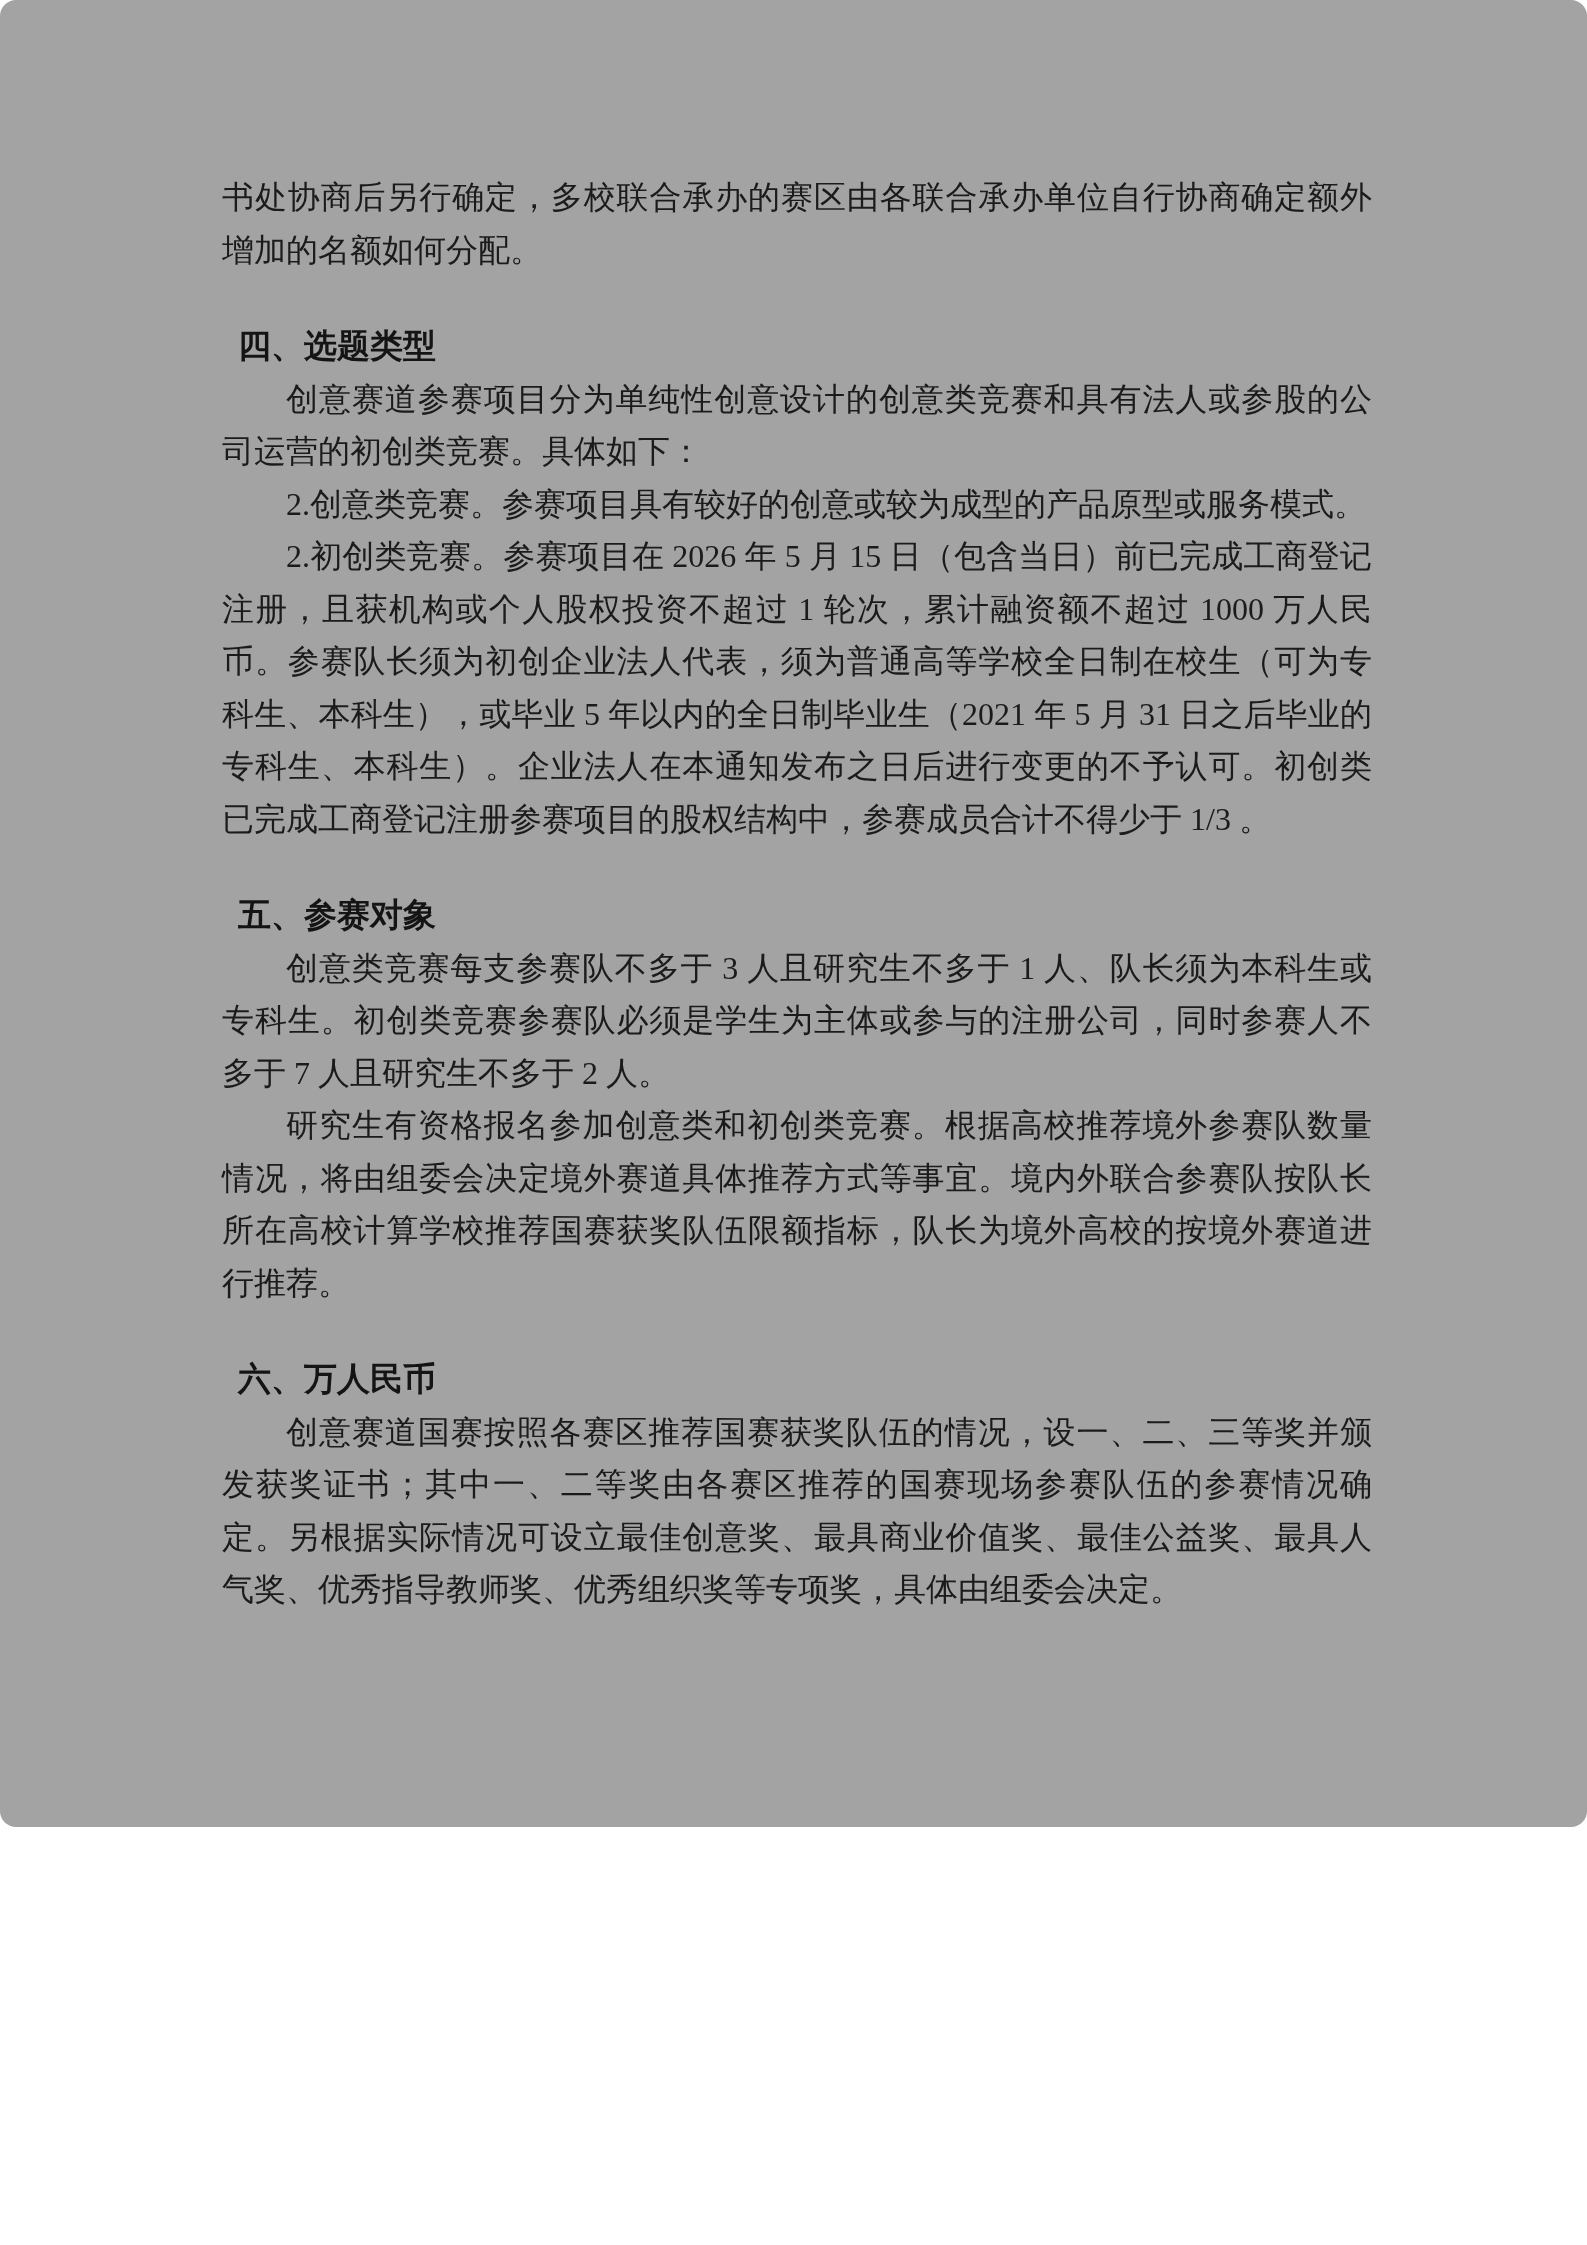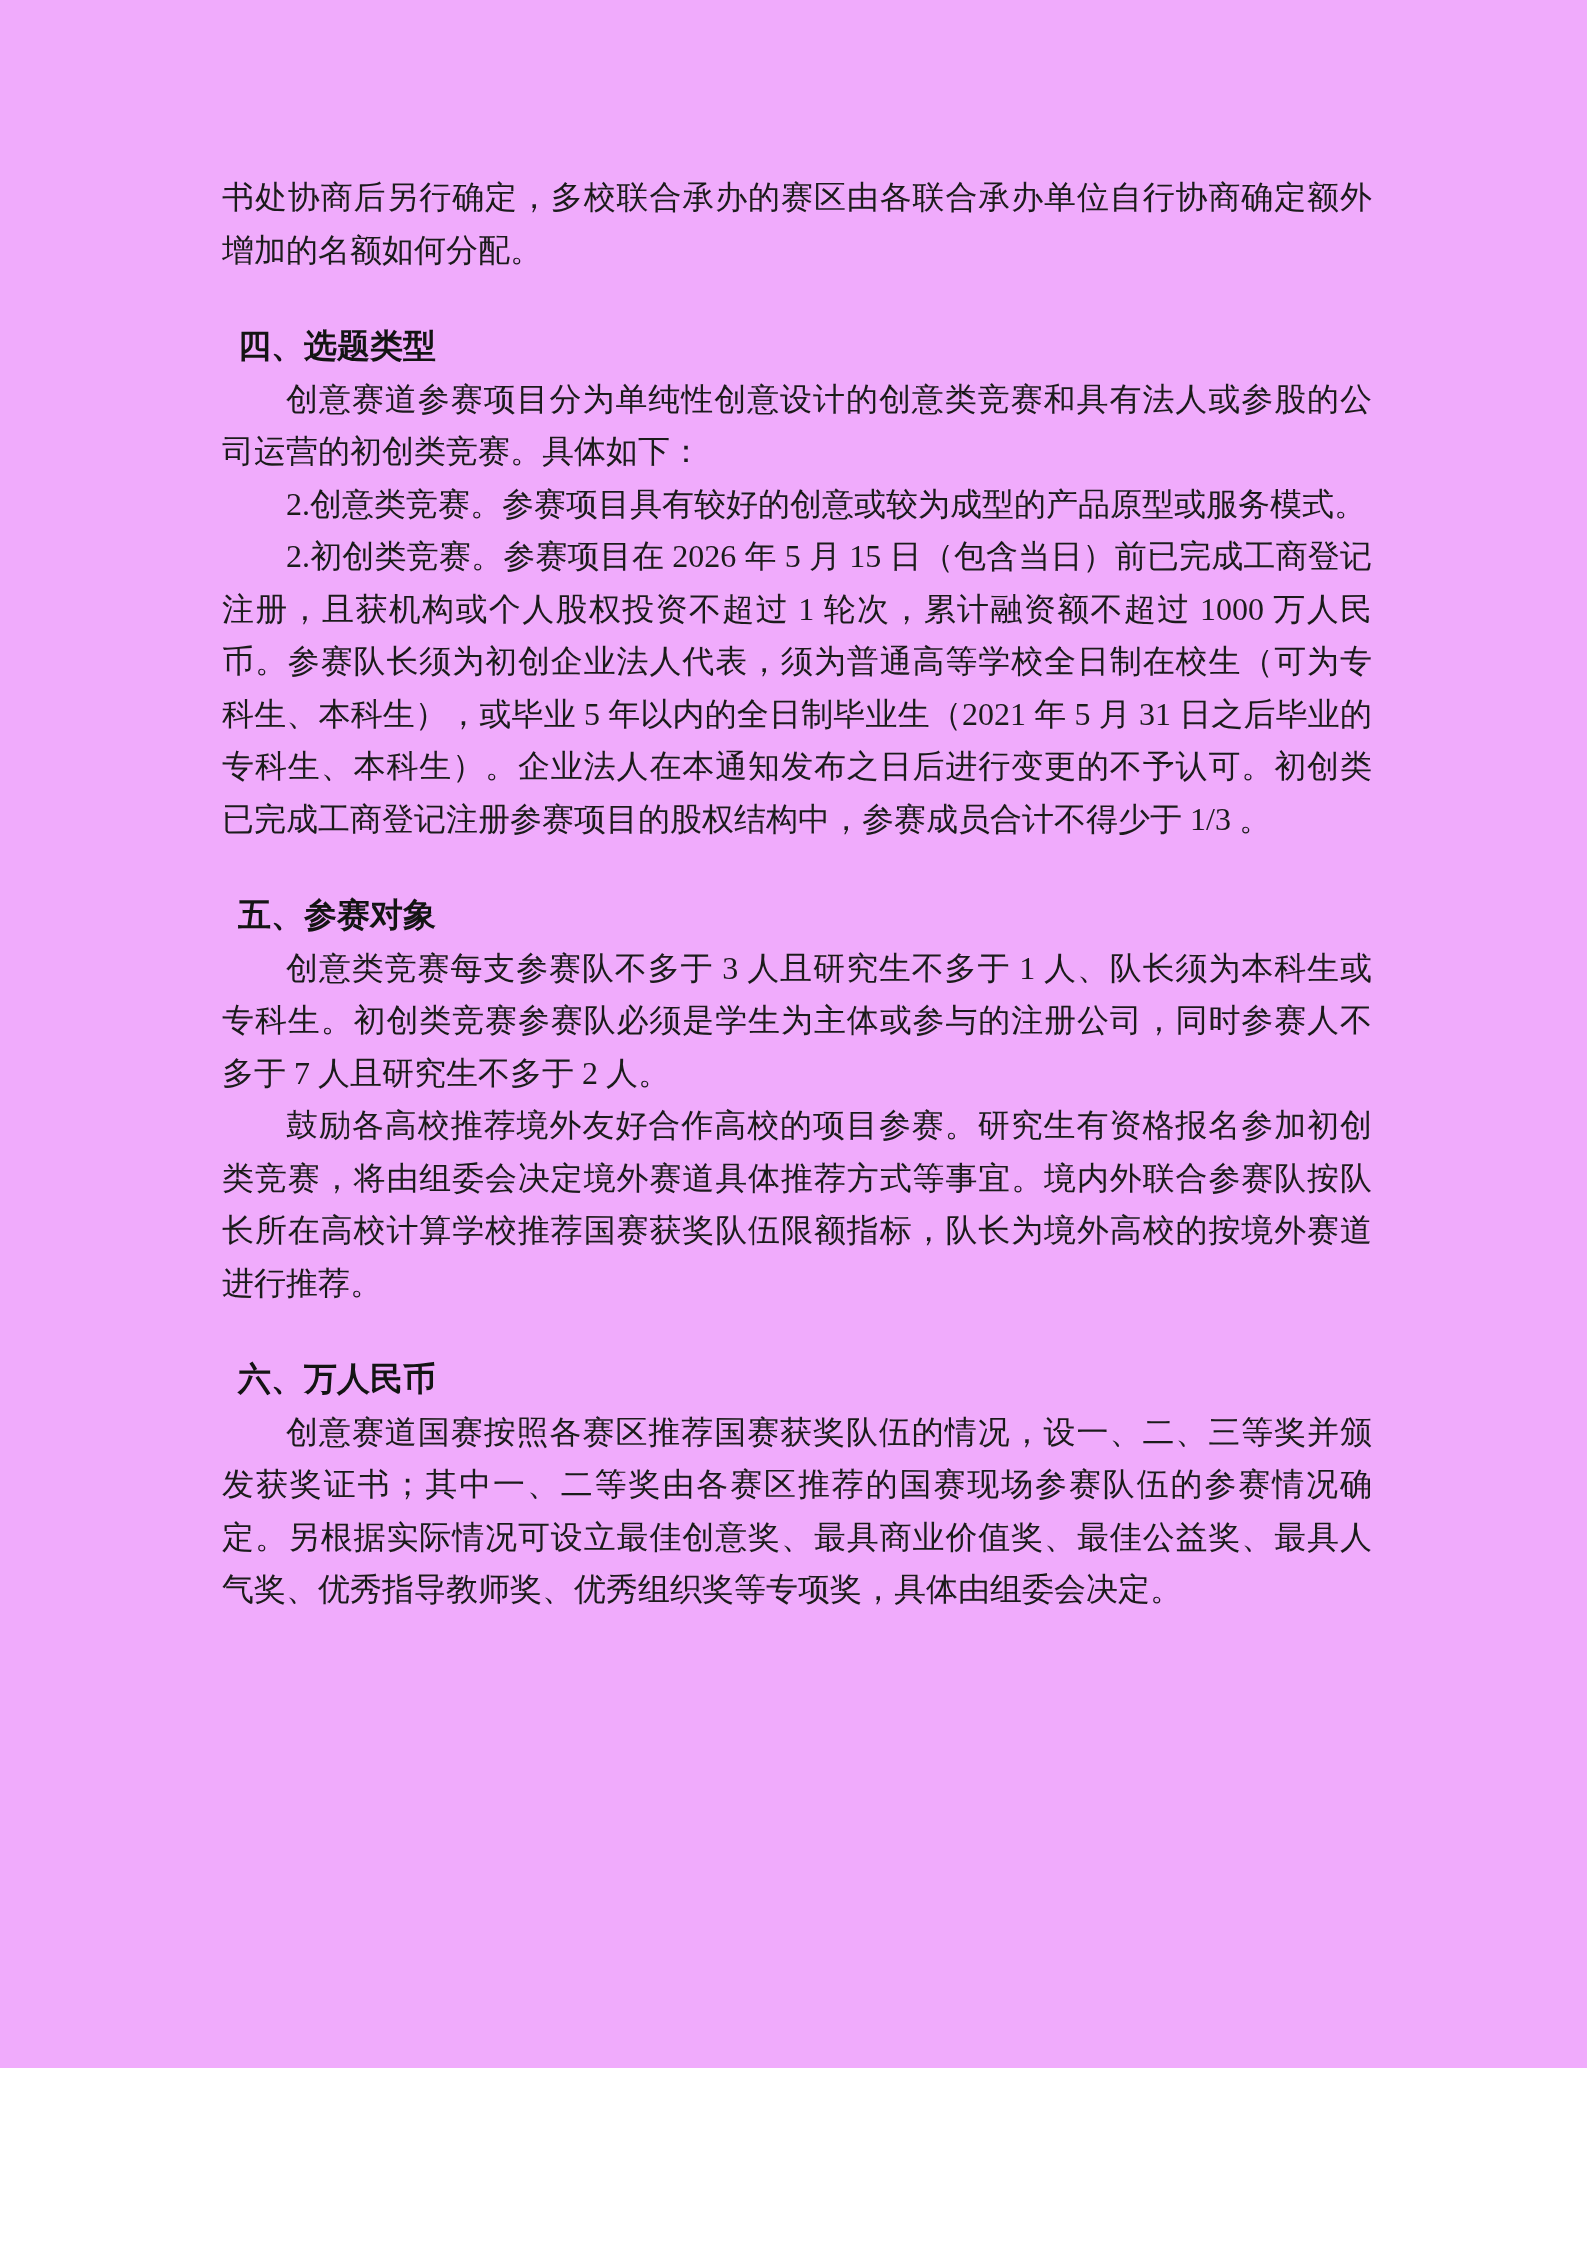--- a/index.html
+++ b/index.html
@@ -3,24 +3,25 @@
 <meta charset="utf-8">
 <style>
   html, body {
     margin: 0;
     padding: 0;
     background: #ffffff;
   }
   .page {
     position: relative;
     width: 1587px;
-    height: 2068px;
-    background: #f0abfc;
+    height: 1827px;
+    background: #a3a3a3;
     overflow: hidden;
     font-family: "Liberation Serif", serif;
+    border-radius: 16px;
   }
   .content {
     position: absolute;
     left: 222px;
     top: 171px;
     width: 1150px;
     color: #1b1b1b;
   }
   .body-text {
     margin: 0;
@@ -51,19 +52,19 @@
 
     <p class="body-text">书处协商后另行确定，多校联合承办的赛区由各联合承办单位自行协商确定额外增加的名额如何分配。</p>
 
     <h2 class="section-heading">四、选题类型</h2>
     <p class="body-text indented">创意赛道参赛项目分为单纯性创意设计的创意类竞赛和具有法人或参股的公司运营的初创类竞赛。具体如下：</p>
     <p class="body-text indented">2.创意类竞赛。参赛项目具有较好的创意或较为成型的产品原型或服务模式。</p>
     <p class="body-text indented">2.初创类竞赛。参赛项目在 2026 年 5 月 15 日（包含当日）前已完成工商登记注册，且获机构或个人股权投资不超过 1 轮次，累计融资额不超过 1000 万人民币。参赛队长须为初创企业法人代表，须为普通高等学校全日制在校生（可为专科生、本科生），或毕业 5 年以内的全日制毕业生（2021 年 5 月 31 日之后毕业的专科生、本科生）。企业法人在本通知发布之日后进行变更的不予认可。初创类已完成工商登记注册参赛项目的股权结构中，参赛成员合计不得少于 1/3 。</p>
 
     <h2 class="section-heading">五、参赛对象</h2>
     <p class="body-text indented">创意类竞赛每支参赛队不多于 3 人且研究生不多于 1 人、队长须为本科生或专科生。初创类竞赛参赛队必须是学生为主体或参与的注册公司，同时参赛人不多于 7 人且研究生不多于 2 人。</p>
-    <p class="body-text indented">鼓励各高校推荐境外友好合作高校的项目参赛。研究生有资格报名参加初创类竞赛，将由组委会决定境外赛道具体推荐方式等事宜。境内外联合参赛队按队长所在高校计算学校推荐国赛获奖队伍限额指标，队长为境外高校的按境外赛道进行推荐。</p>
+    <p class="body-text indented">研究生有资格报名参加创意类和初创类竞赛。根据高校推荐境外参赛队数量情况，将由组委会决定境外赛道具体推荐方式等事宜。境内外联合参赛队按队长所在高校计算学校推荐国赛获奖队伍限额指标，队长为境外高校的按境外赛道进行推荐。</p>
 
     <h2 class="section-heading">六、万人民币</h2>
     <p class="body-text indented">创意赛道国赛按照各赛区推荐国赛获奖队伍的情况，设一、二、三等奖并颁发获奖证书；其中一、二等奖由各赛区推荐的国赛现场参赛队伍的参赛情况确定。另根据实际情况可设立最佳创意奖、最具商业价值奖、最佳公益奖、最具人气奖、优秀指导教师奖、优秀组织奖等专项奖，具体由组委会决定。</p>
 
   </div>
 </div>
 
 </body></html>

